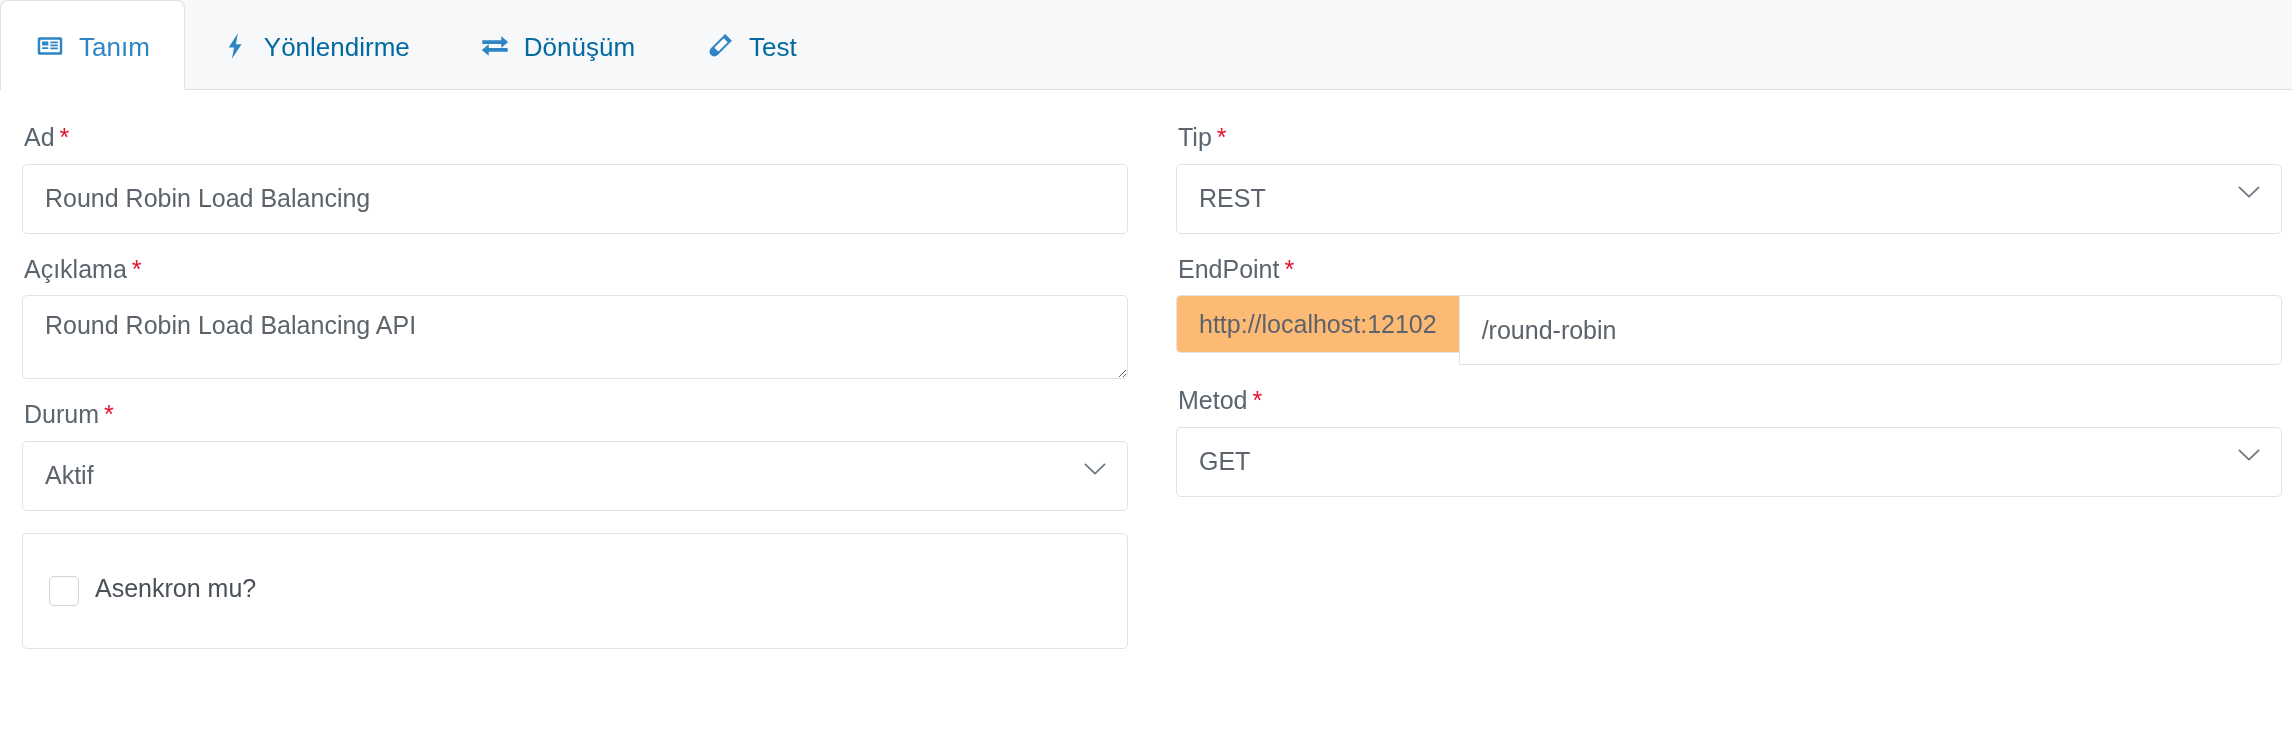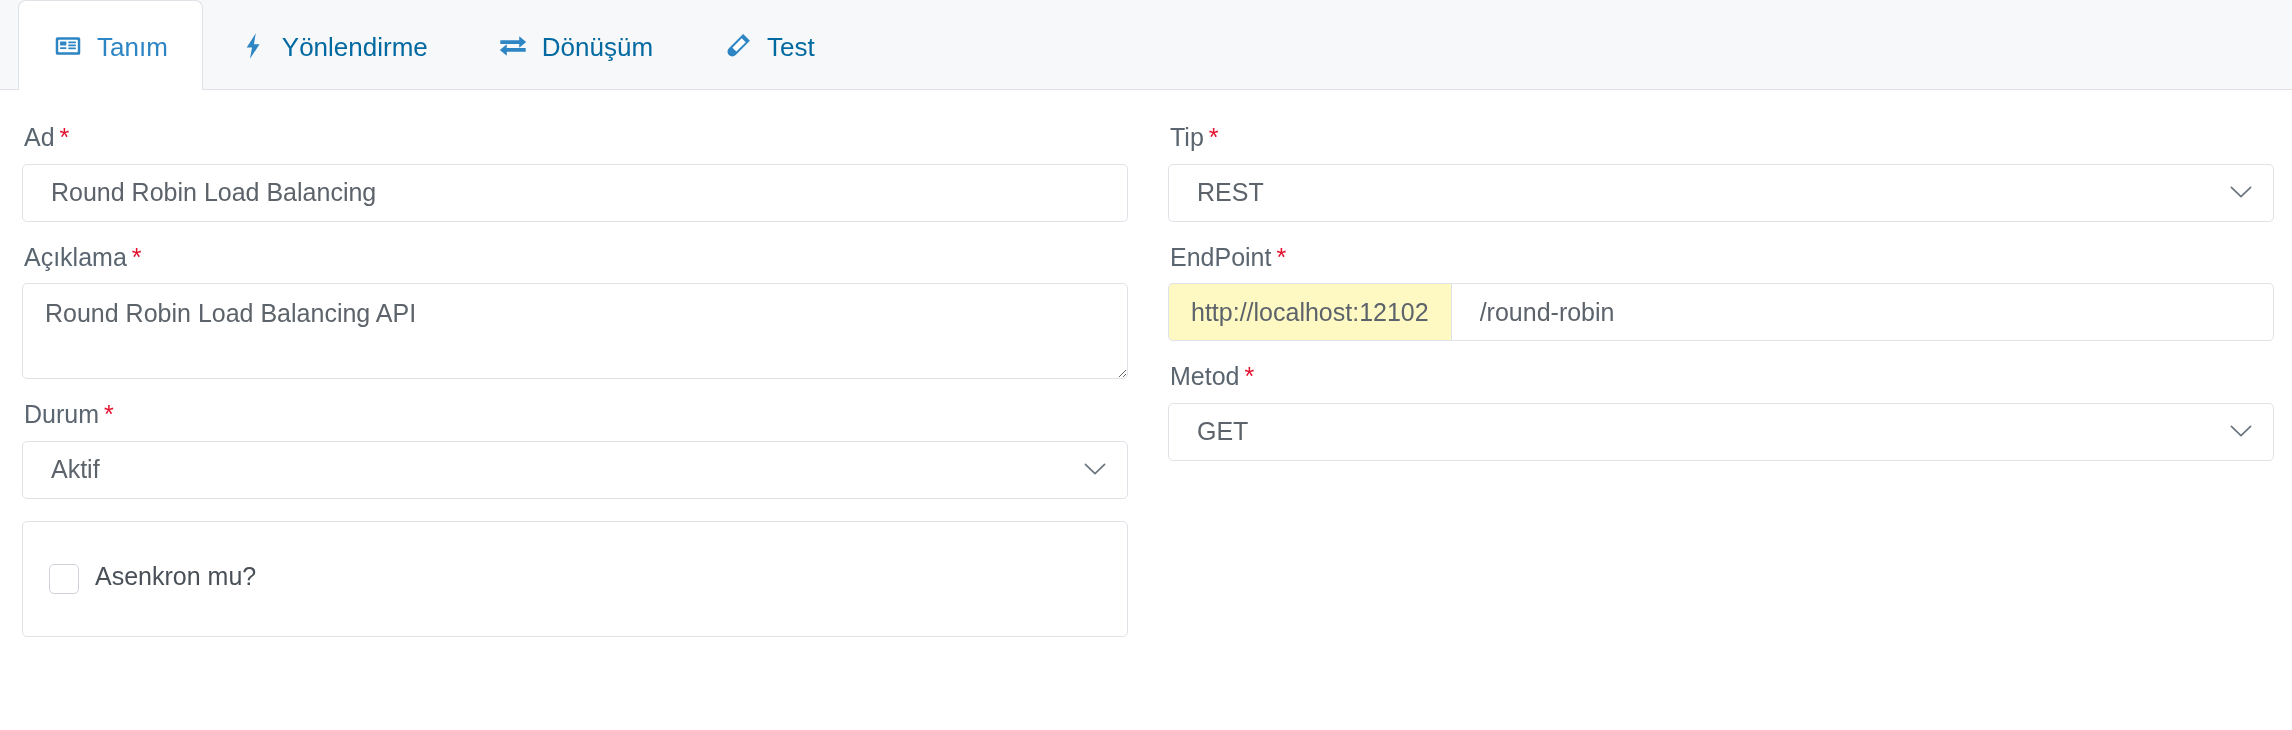--- a/index.html
+++ b/index.html
@@ -17,21 +17,20 @@
   }
 
   
   .tabbar {
     position: relative;
     height: 90px;
     background: #f7f8f9;
     border-bottom: 1px solid #dee2e6;
     display: flex;
     align-items: stretch;
-    padding-left: 18px;
     box-sizing: border-box;
   }
   .tab {
     display: flex;
     align-items: center;
     gap: 14px;
     padding: 0 34px;
     font-size: 26px;
     color: #0369a1;
     cursor: pointer;
@@ -58,21 +57,21 @@
     height: 30px;
     flex: 0 0 auto;
   }
   .tab-icon svg { display: block; }
 
   
   .form-wrap {
     display: flex;
     padding: 34px 22px 0 22px;
     box-sizing: border-box;
-    gap: 4px;
+    gap: 12px;
   }
   .col {
     width: 1124px;
     box-sizing: border-box;
     flex: 0 0 auto;
   }
   .col-left  { padding-right: 18px; }
   .col-right { padding-left: 18px; }
 
   .field { margin-bottom: 22px; }
@@ -86,35 +85,35 @@
   }
   .req {
     color: #e4112e;
     font-size: 25px;
     margin-left: 5px;
   }
 
   .control {
     width: 100%;
     box-sizing: border-box;
-    height: 58px;
-    padding: 0 28px;
+    height: 70px;
+    padding: 0 22px;
     font-size: 25px;
     font-family: "Liberation Sans", sans-serif;
     color: #5c636a;
     background: #ffffff;
     border: 1px solid #dfe3e7;
     border-radius: 5px;
     outline: none;
     display: flex;
     align-items: center;
   }
 
   textarea.control {
-    height: 96px;
+    height: 84px;
     padding: 14px 22px;
     line-height: 1.25;
     resize: vertical;
     display: block;
   }
 
   
   .select {
     position: relative;
   }
@@ -136,21 +135,21 @@
     width: 100%;
     align-items: stretch;
   }
   .addon {
     display: flex;
     align-items: center;
     padding: 0 22px;
     height: 58px;
     font-size: 25px;
     color: #5c636a;
-    background: #fef9c3;
+    background: #fdba74;
     border: 1px solid #dfe3e7;
     border-right: none;
     border-top-left-radius: 5px;
     border-bottom-left-radius: 5px;
     white-space: nowrap;
     box-sizing: border-box;
   }
   .input-group .control {
     border-top-left-radius: 0;
     border-bottom-left-radius: 0;

